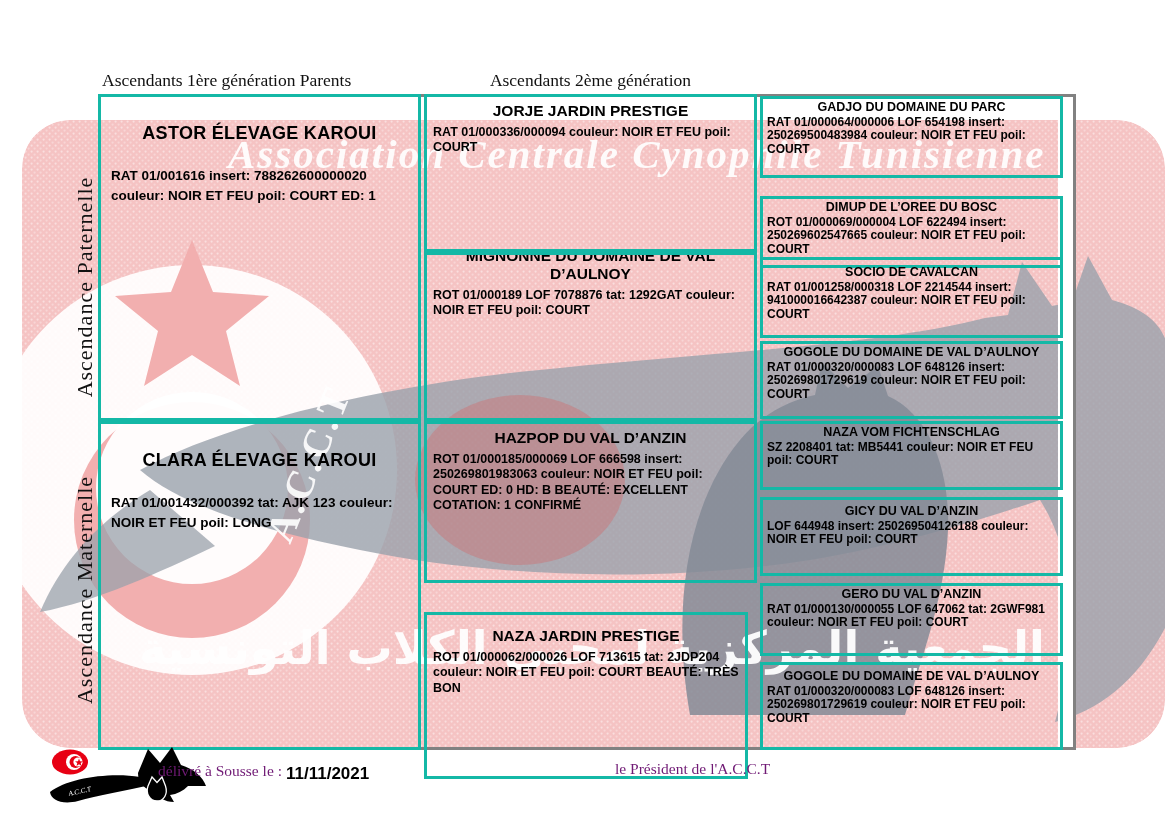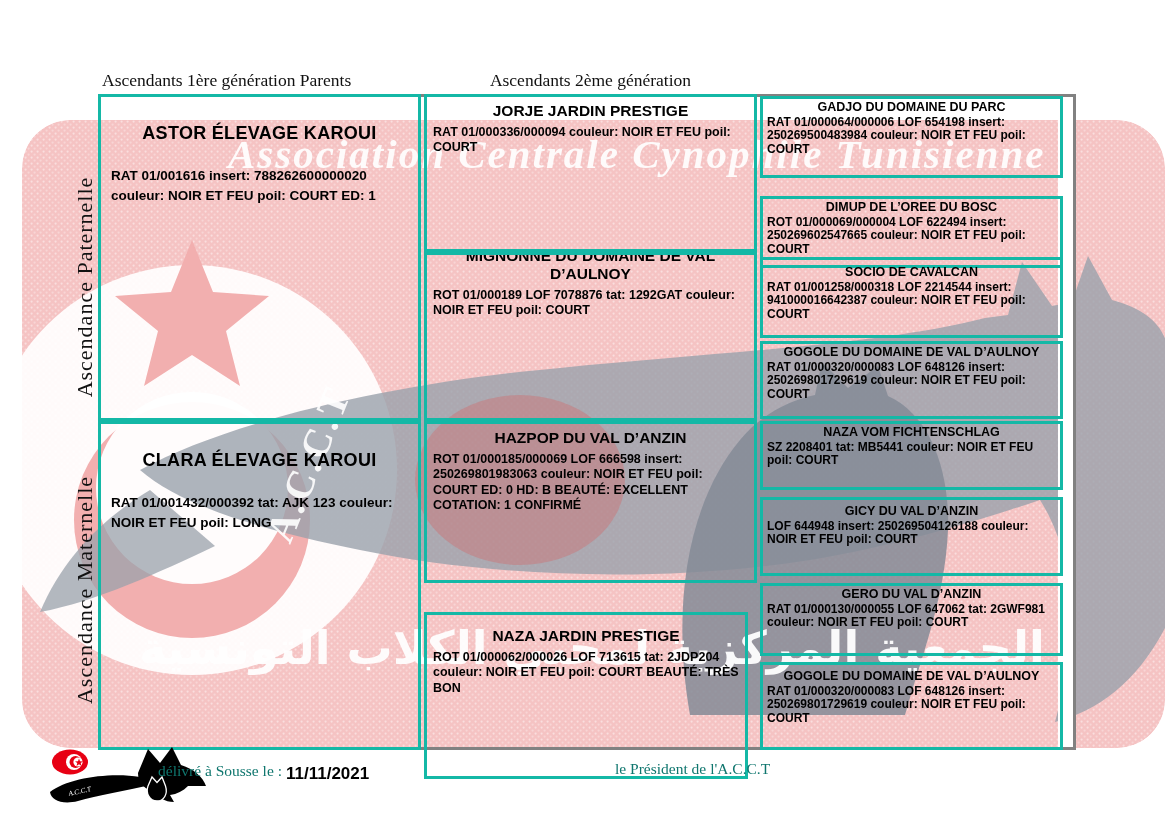--- a/index.html
+++ b/index.html
@@ -23,21 +23,21 @@
   .details{font-weight:bold;text-align:left;color:#000;}
 
   .g1 .title{font-size:18px;margin-top:26px;letter-spacing:.3px;}
   .g1 .details{font-size:13.5px;line-height:1.5;margin-top:22px;padding:0 10px;}
   .g2 .title{font-size:15.5px;margin-top:5px;line-height:1.15;}
   .g2 .details{font-size:12.5px;line-height:1.24;margin-top:5px;padding:0 6px;}
   .g3 .title{font-size:12.5px;margin-top:2px;line-height:1.1;}
   .g3 .details{font-size:12px;line-height:1.14;margin-top:1px;padding:0 4px;}
   .clip-top{margin-top:-8px !important;}
 
-  .footer-text{position:absolute;font-family:"Liberation Serif",serif;font-size:15.5px;color:#0f766e;}
+  .footer-text{position:absolute;font-family:"Liberation Serif",serif;font-size:15.5px;color:#701a75;}
   .footer-date{position:absolute;font-weight:bold;font-size:17px;color:#000;
                font-family:"Liberation Sans",sans-serif;}
 </style>
 </head>
 <body>
 
 <div id="page">
 
   <svg class="layer" width="1169" height="827" viewBox="0 0 1169 827" aria-hidden="true">
     <defs>

